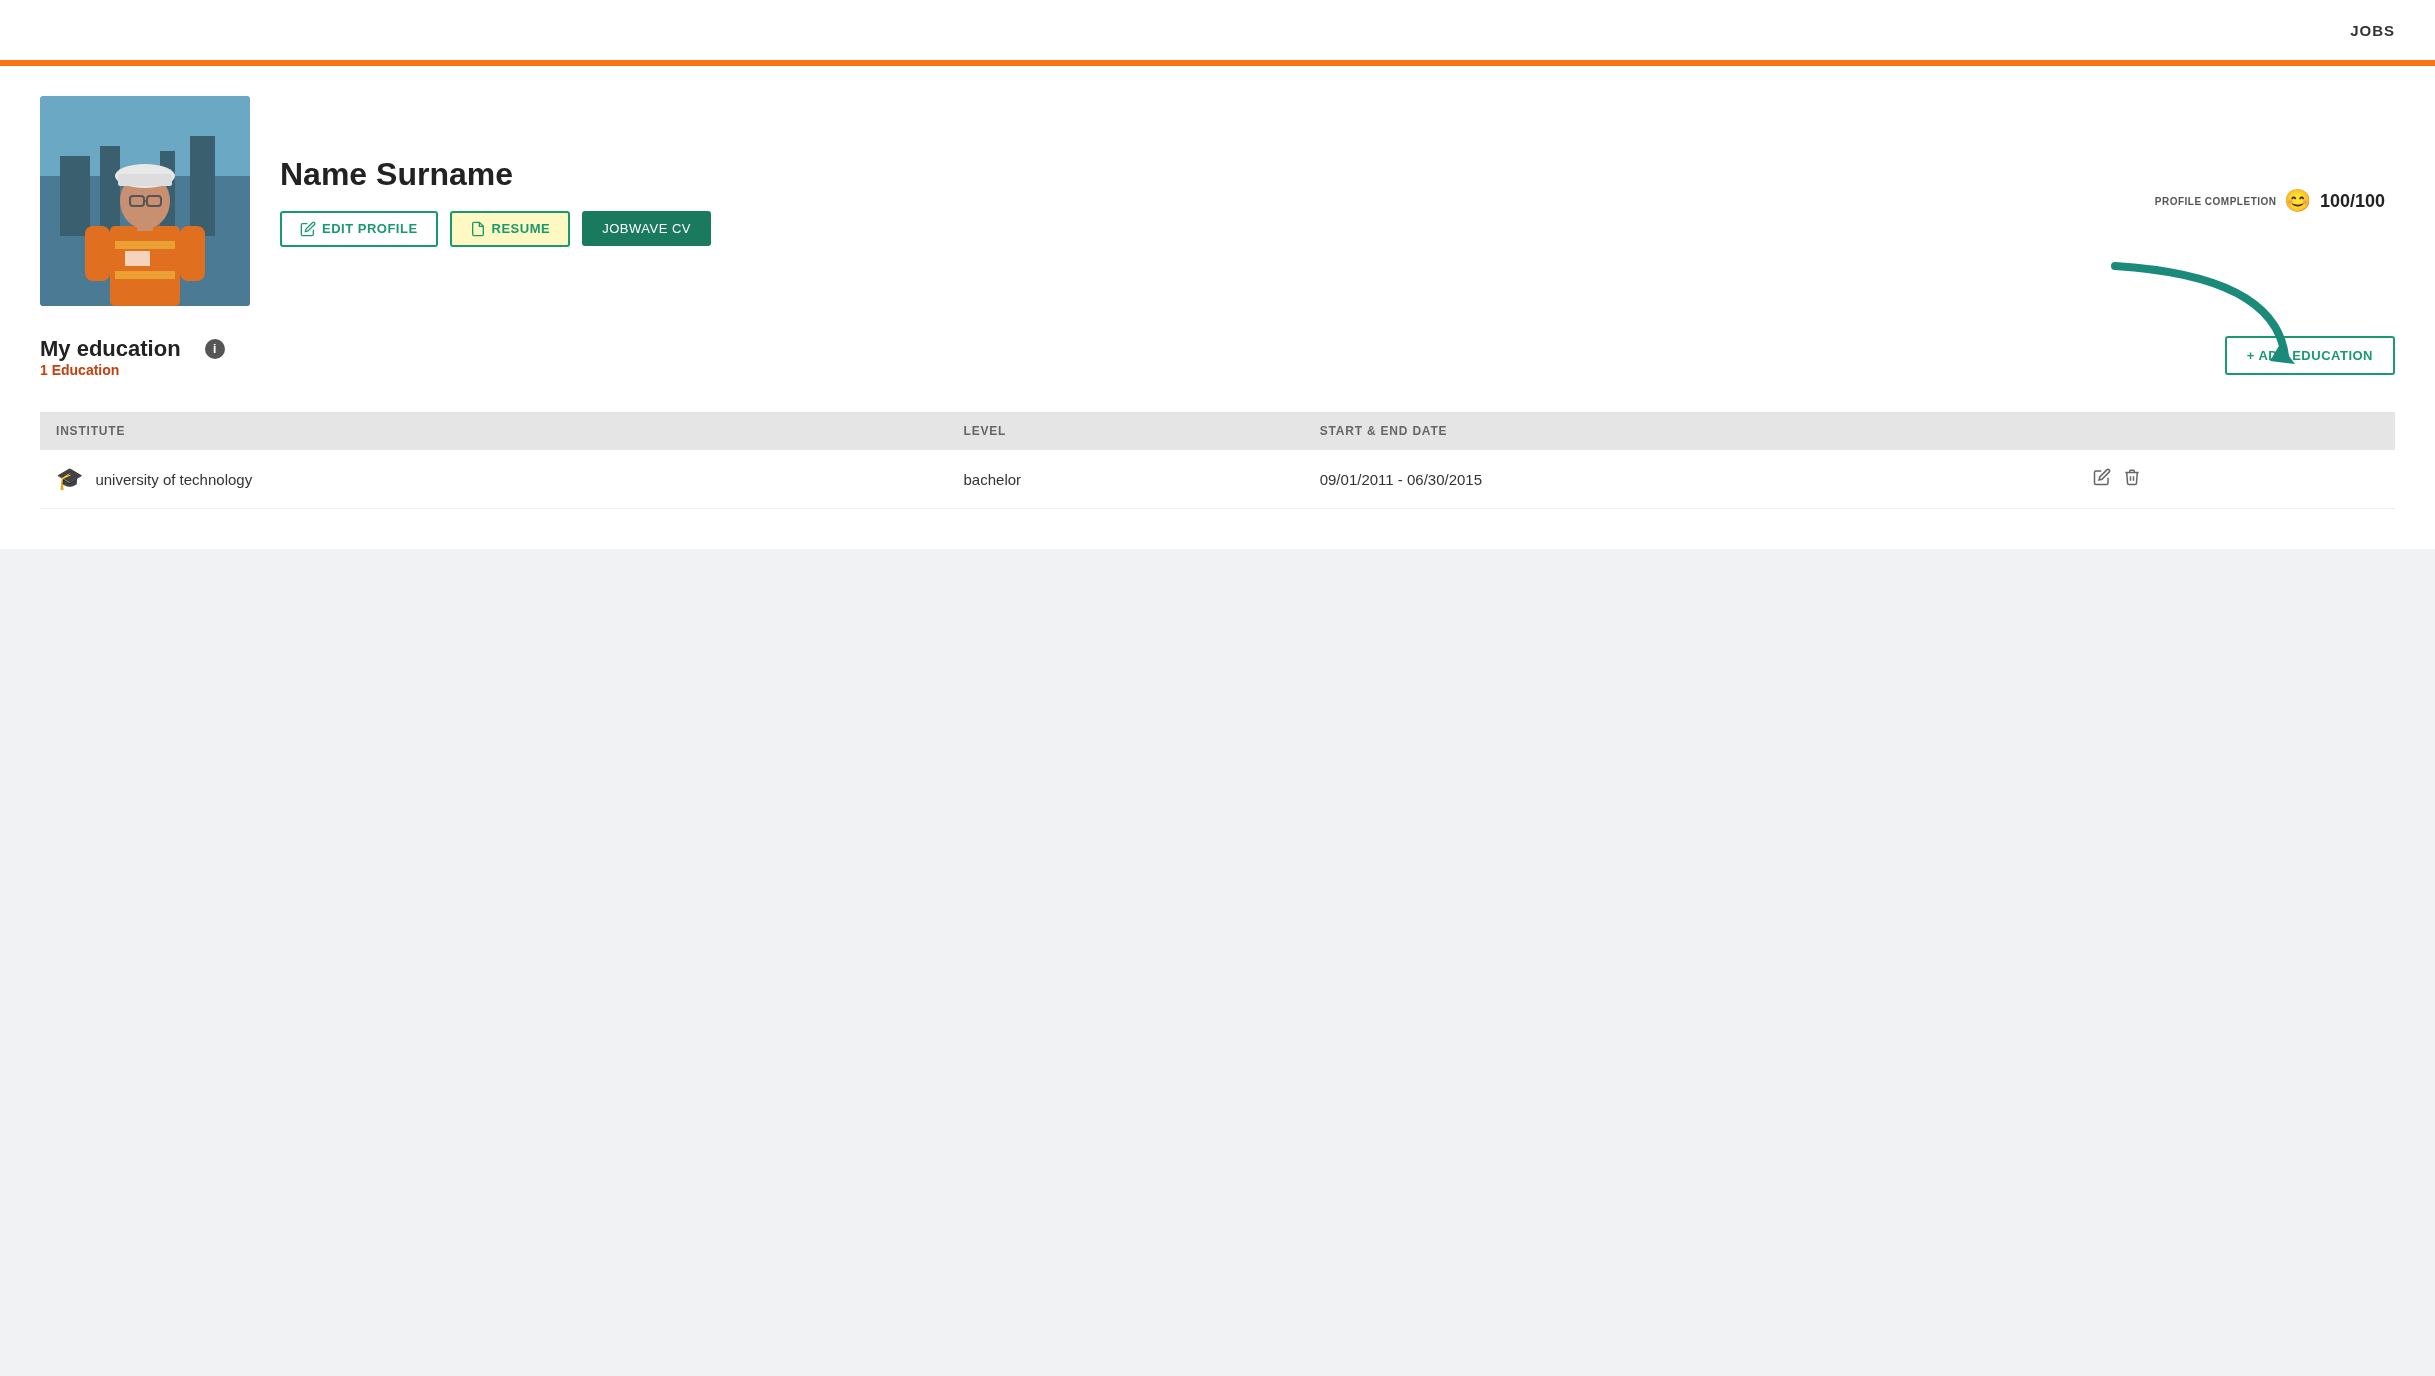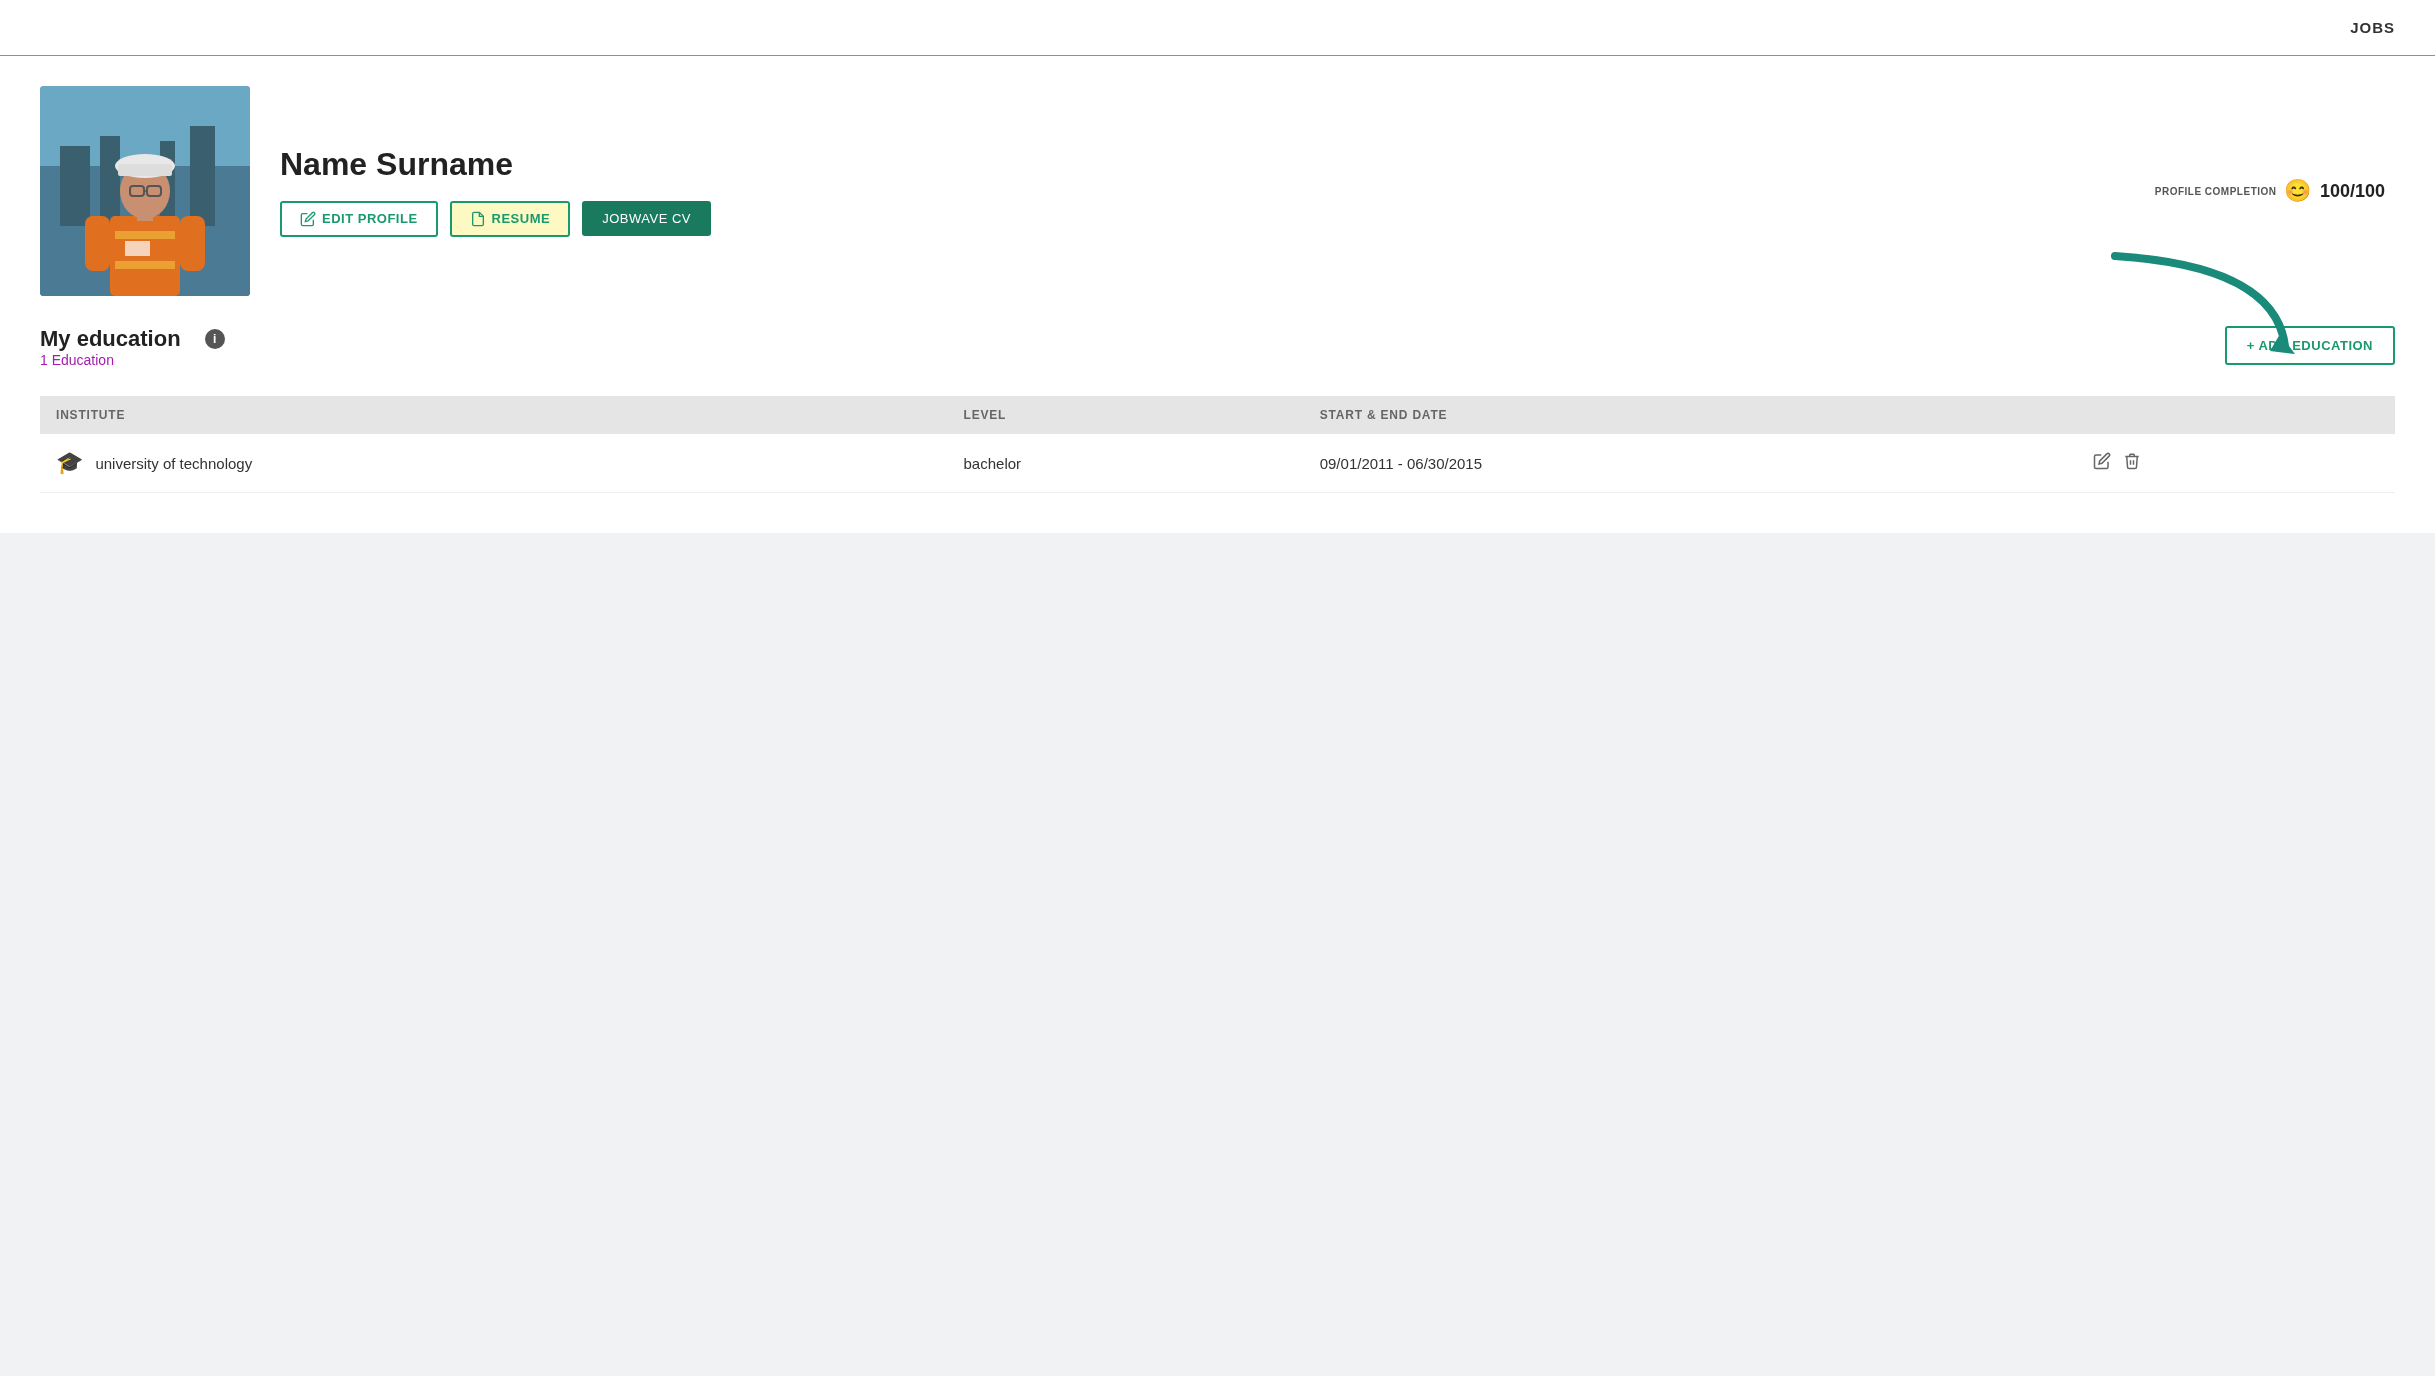--- a/index.html
+++ b/index.html
@@ -5,22 +5,22 @@
     * { box-sizing: border-box; margin: 0; padding: 0; }
     body {
       font-family: Arial, Helvetica, sans-serif;
       background: #f0f2f4;
       min-height: 100vh;
     }
 
     
     .top-nav {
       background: #fff;
-      border-bottom: 1px solid #f97316;
-      height: 56px;
+      border-bottom: 6px solid #f97316;
+      height: 66px;
       display: flex;
       align-items: center;
       justify-content: flex-end;
       padding: 0 40px;
     }
     .top-nav-jobs {
       font-size: 15px;
       font-weight: 700;
       letter-spacing: 1px;
       color: #333;
@@ -183,22 +183,23 @@
       height: 20px;
       border-radius: 50%;
       background: #555;
       color: #fff;
       font-size: 12px;
       font-weight: 700;
       cursor: pointer;
     }
     .section-count {
       font-size: 14px;
-      color: #a21caf;
-      margin-bottom: 22px;
+      color: #c2410c;
+      margin-bottom: 28px;
+      font-weight: bold;
     }
     .btn-add-education {
       border: 2px solid #1a9a6c;
       color: #1a9a6c;
       background: #fff;
       padding: 10px 20px;
       font-size: 13px;
       font-weight: 700;
       letter-spacing: 0.5px;
       cursor: pointer;

